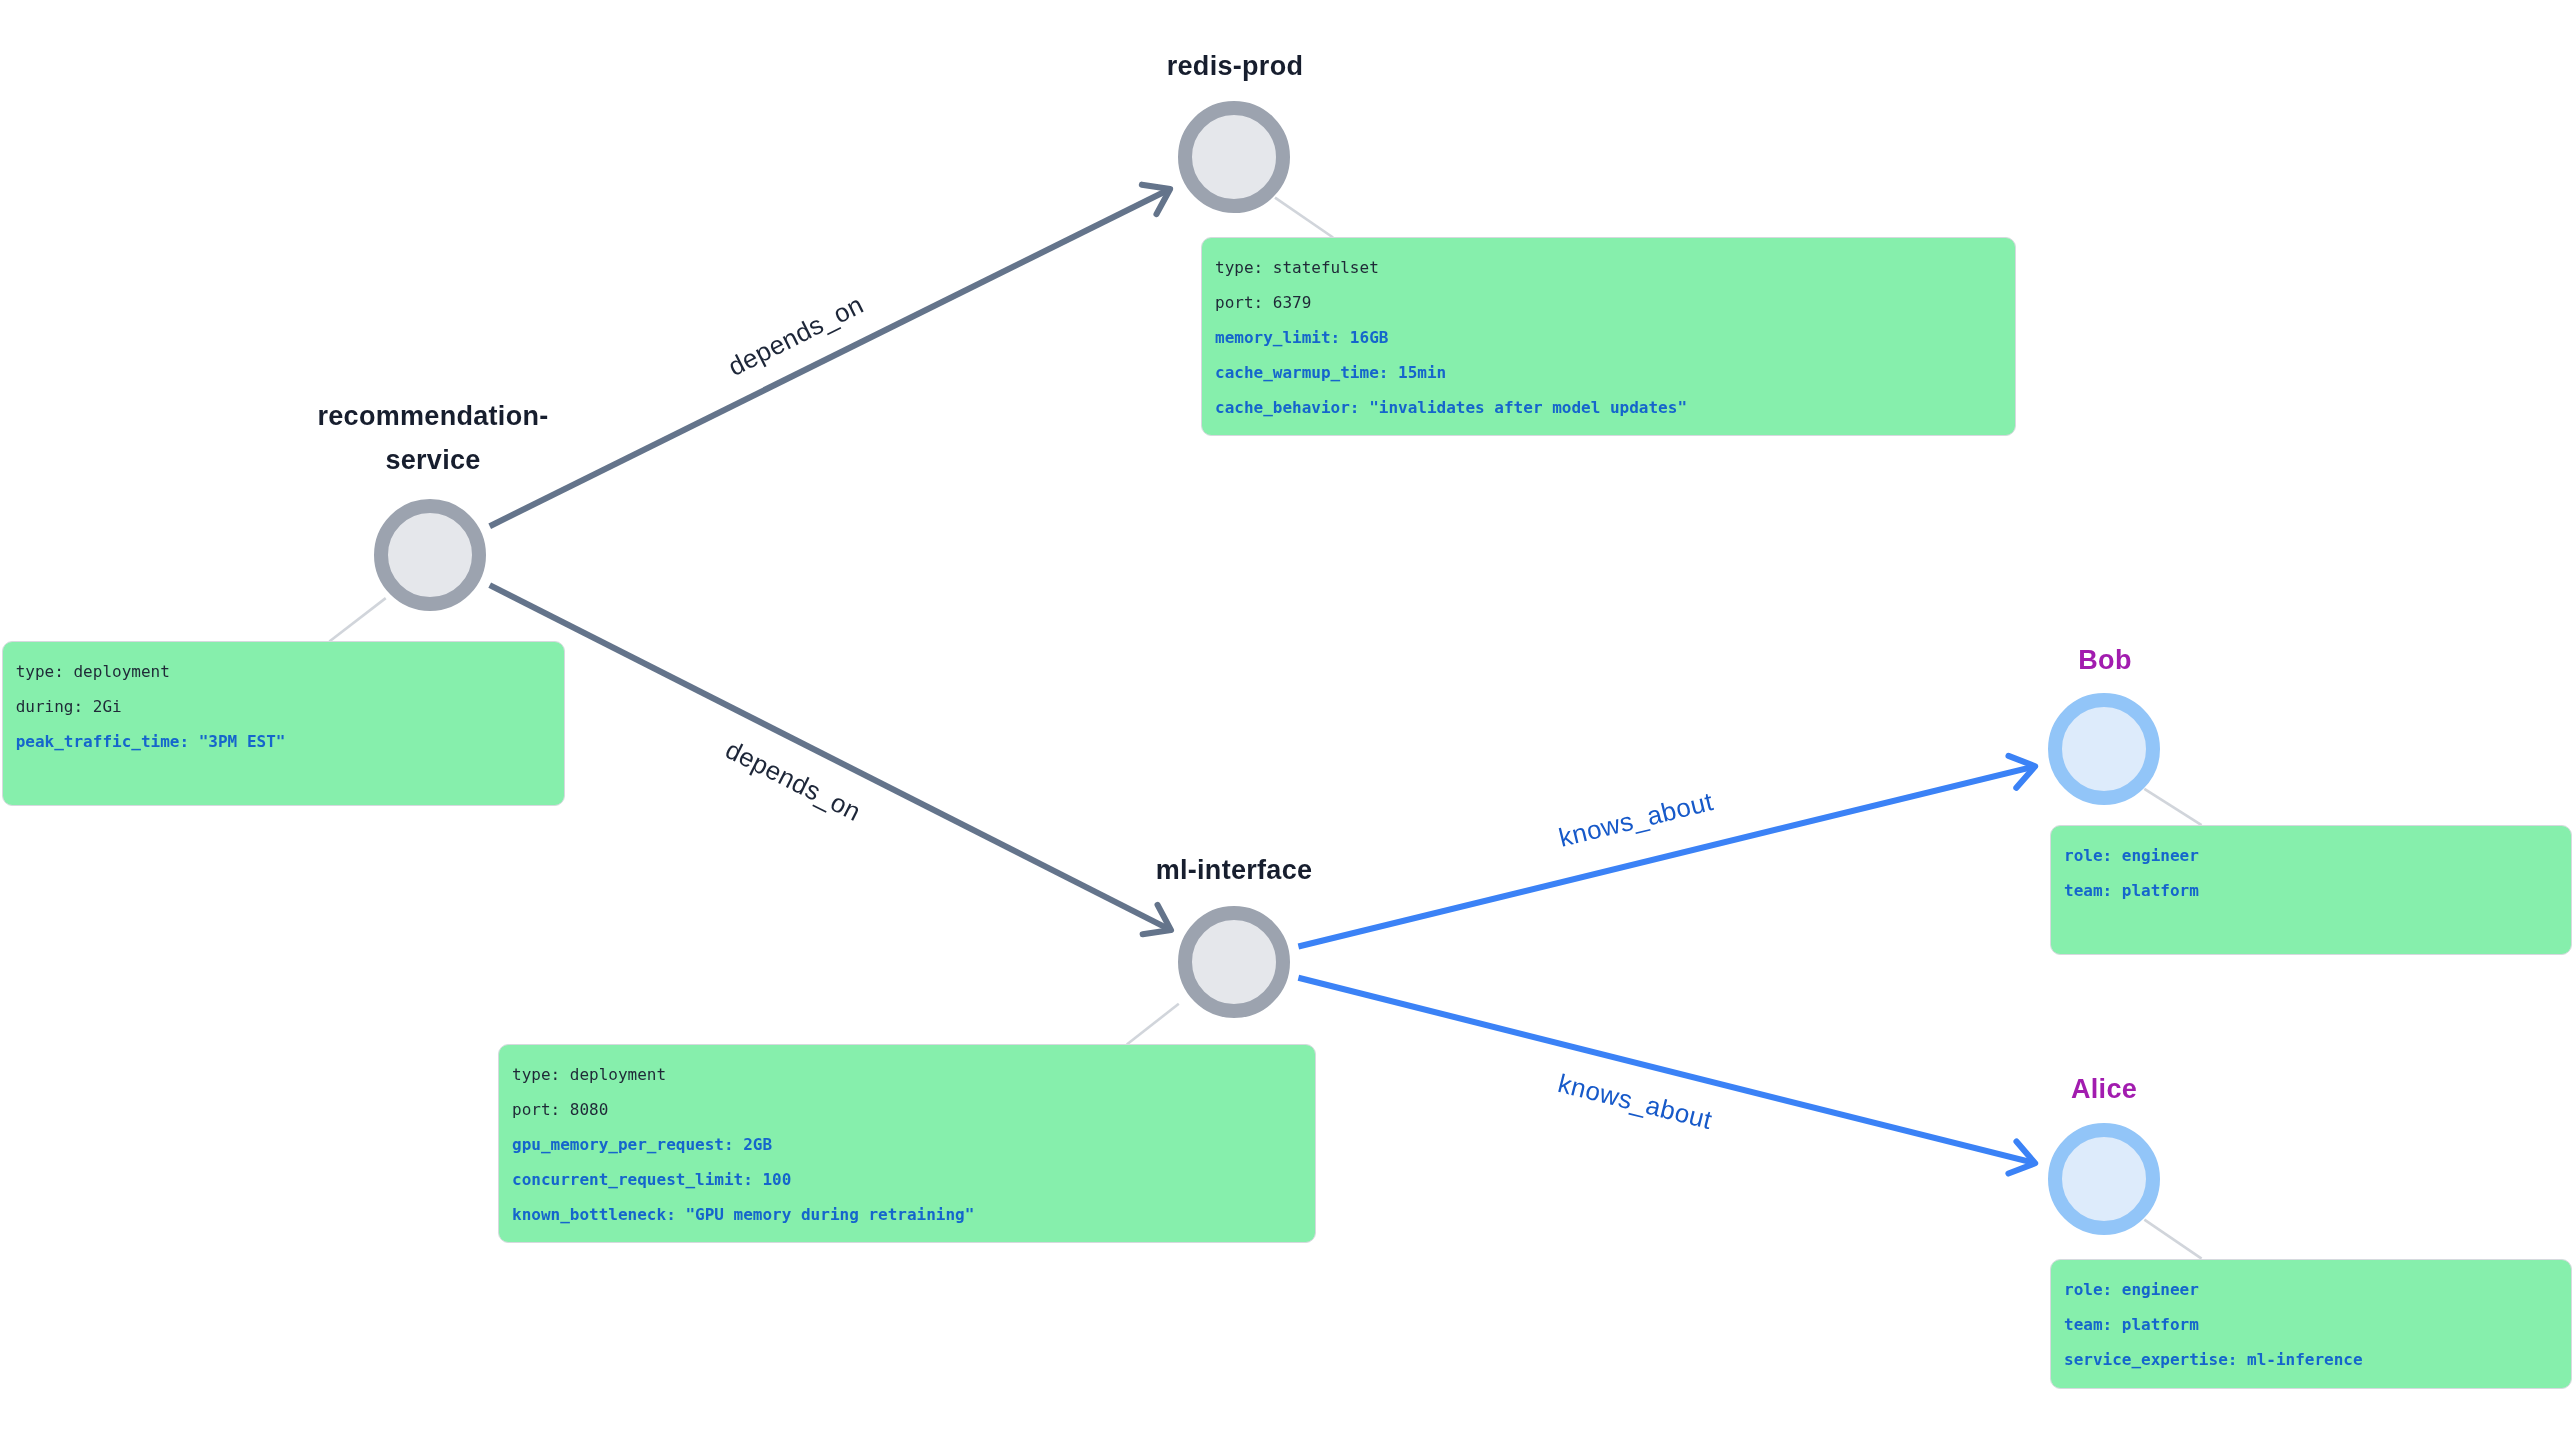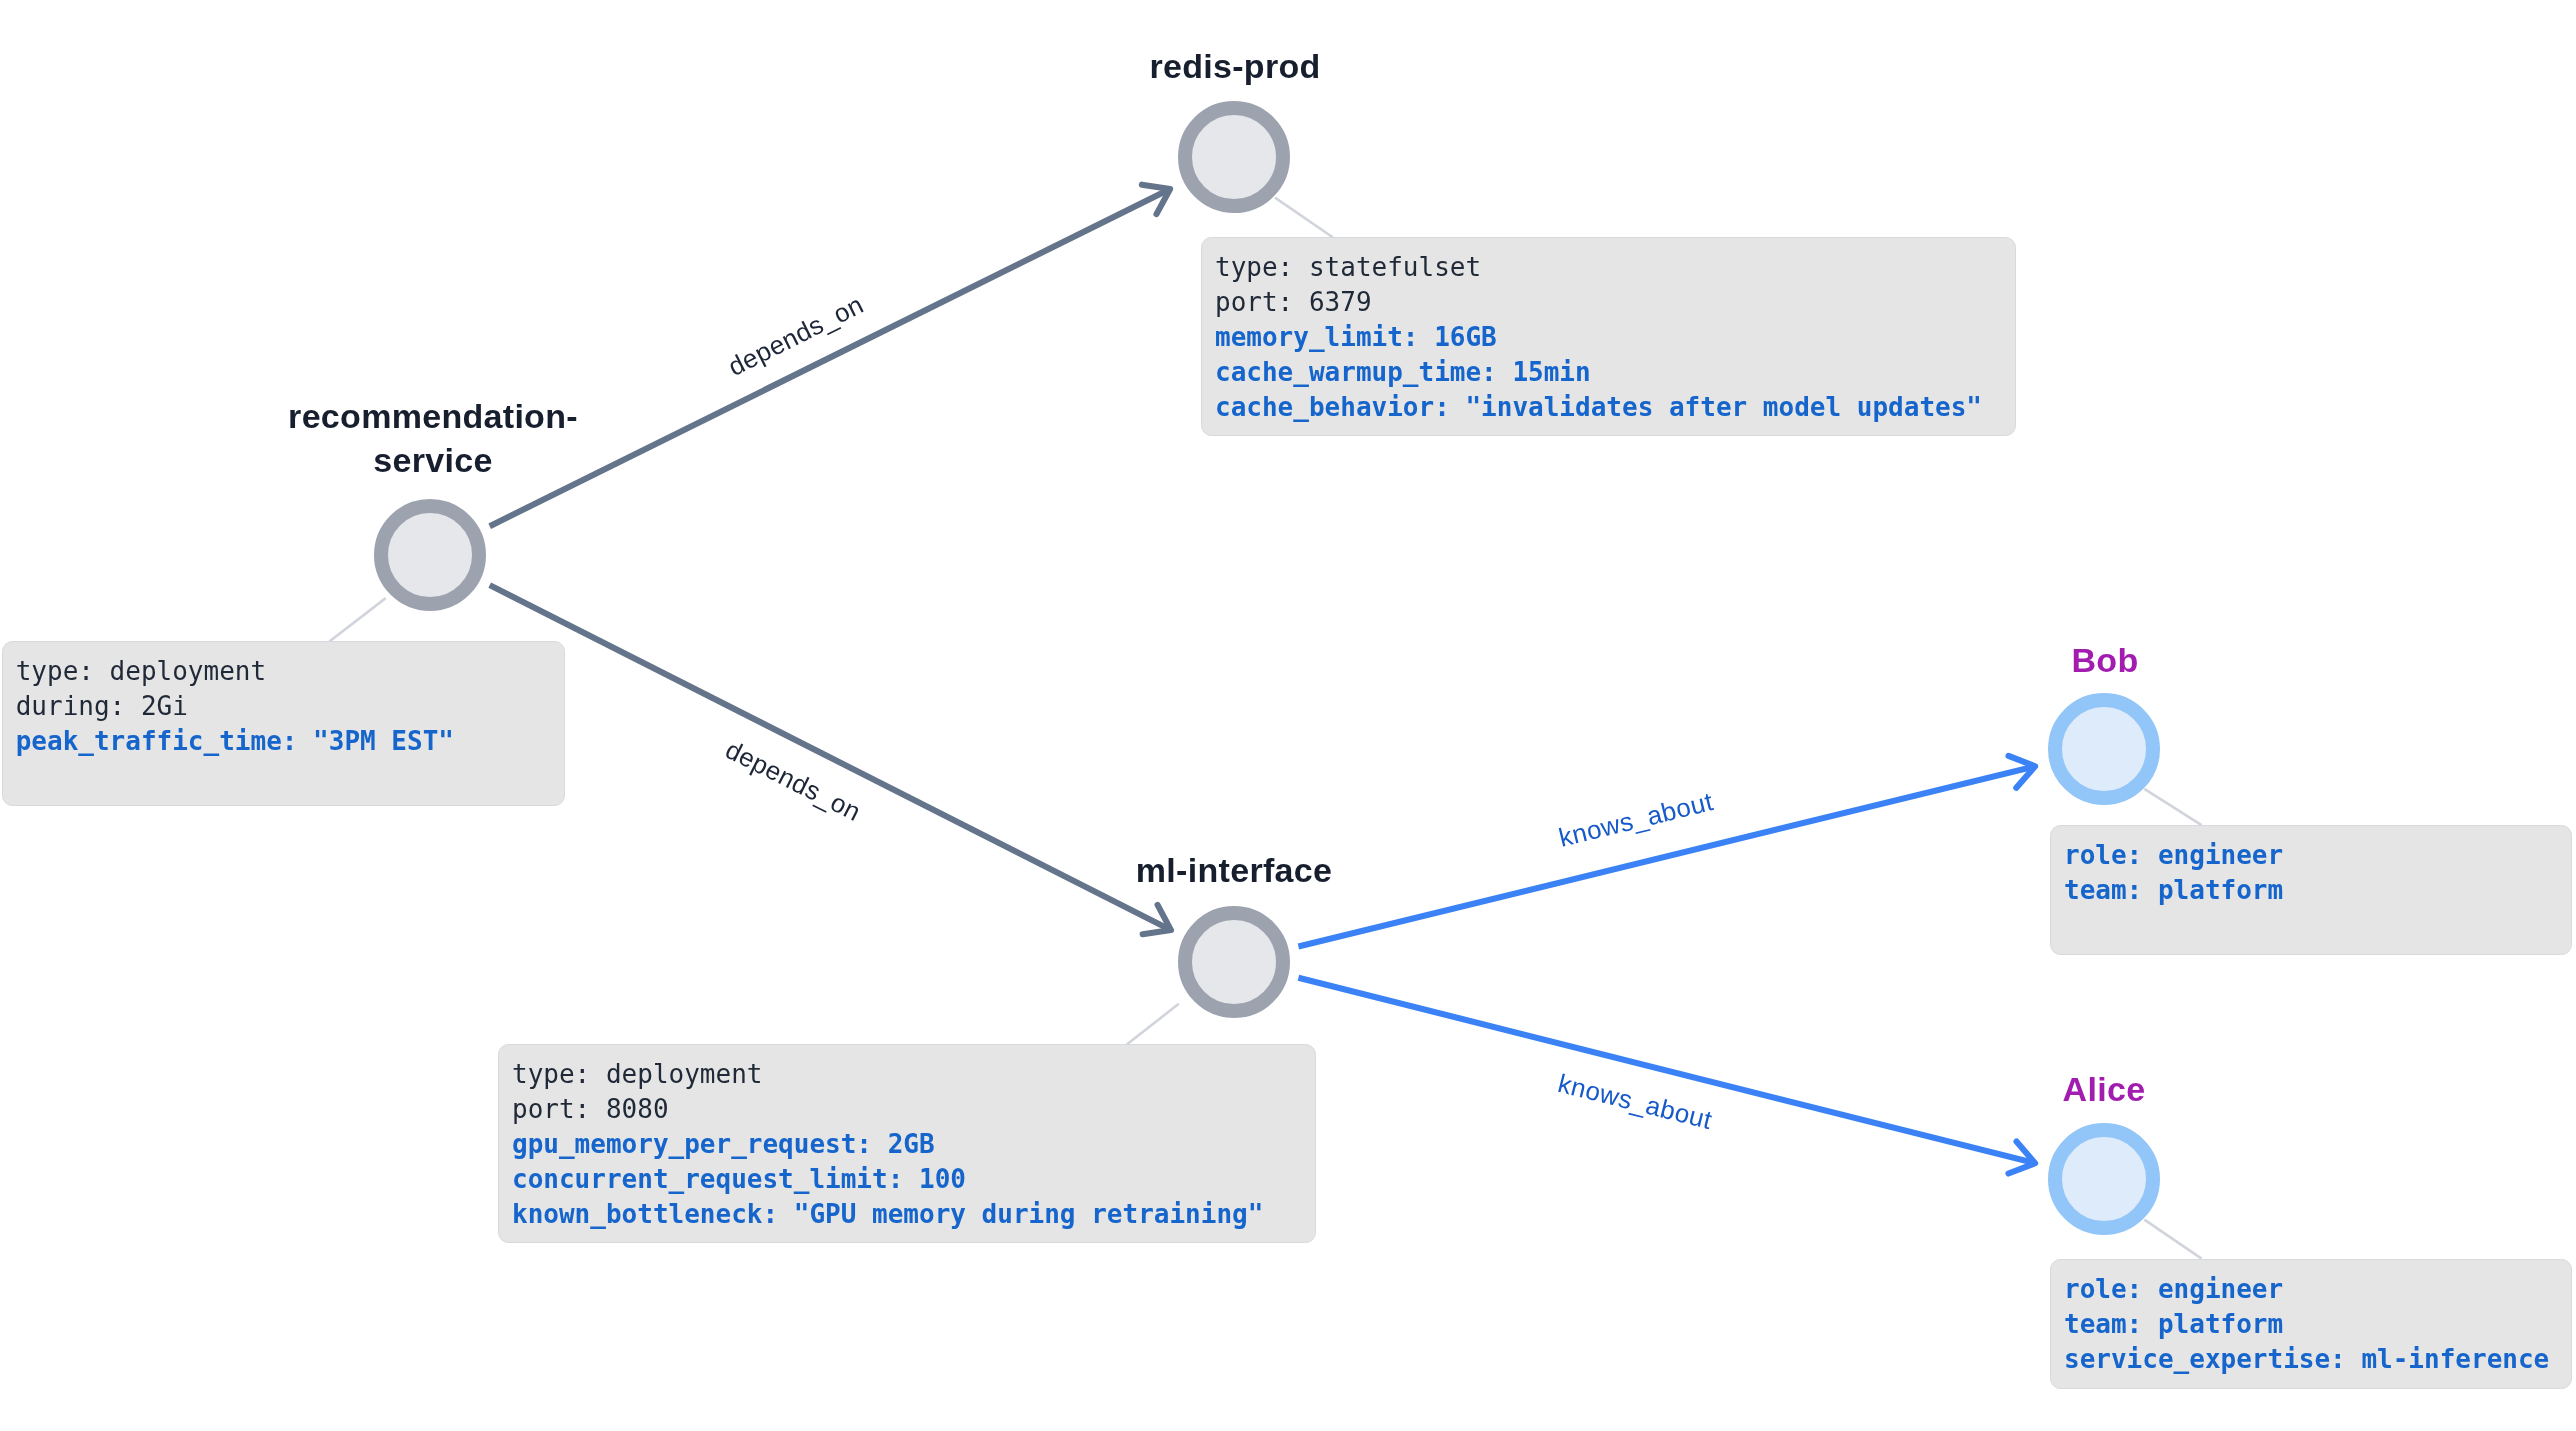--- a/index.html
+++ b/index.html
@@ -29,39 +29,39 @@
   .node.person {
     border-color: #92c5f8;
     background: #ddebfb;
   }
 
   
   .title {
     position: absolute;
     transform: translate(-50%, -50%);
     font-weight: 700;
-    font-size: 34px;
+    font-size: 27px;
     line-height: 44px;
     color: #171e2e;
     text-align: center;
     white-space: nowrap;
     letter-spacing: 0.3px;
   }
   .title.person { color: #a21caf; }
 
   
   .infobox {
     position: absolute;
     box-sizing: border-box;
-    background: #e5e5e5;
+    background: #86efac;
     border: 1.7px solid #d6d9de;
     border-radius: 10.4px;
     padding: 12px 13px;
     font-family: "DejaVu Sans Mono", monospace;
-    font-size: 26px;
+    font-size: 16px;
     line-height: 35px;
     color: #1f2937;
     white-space: nowrap;
   }
   .infobox .hl {
     color: #1565cc;
     font-weight: 700;
   }
 
   

